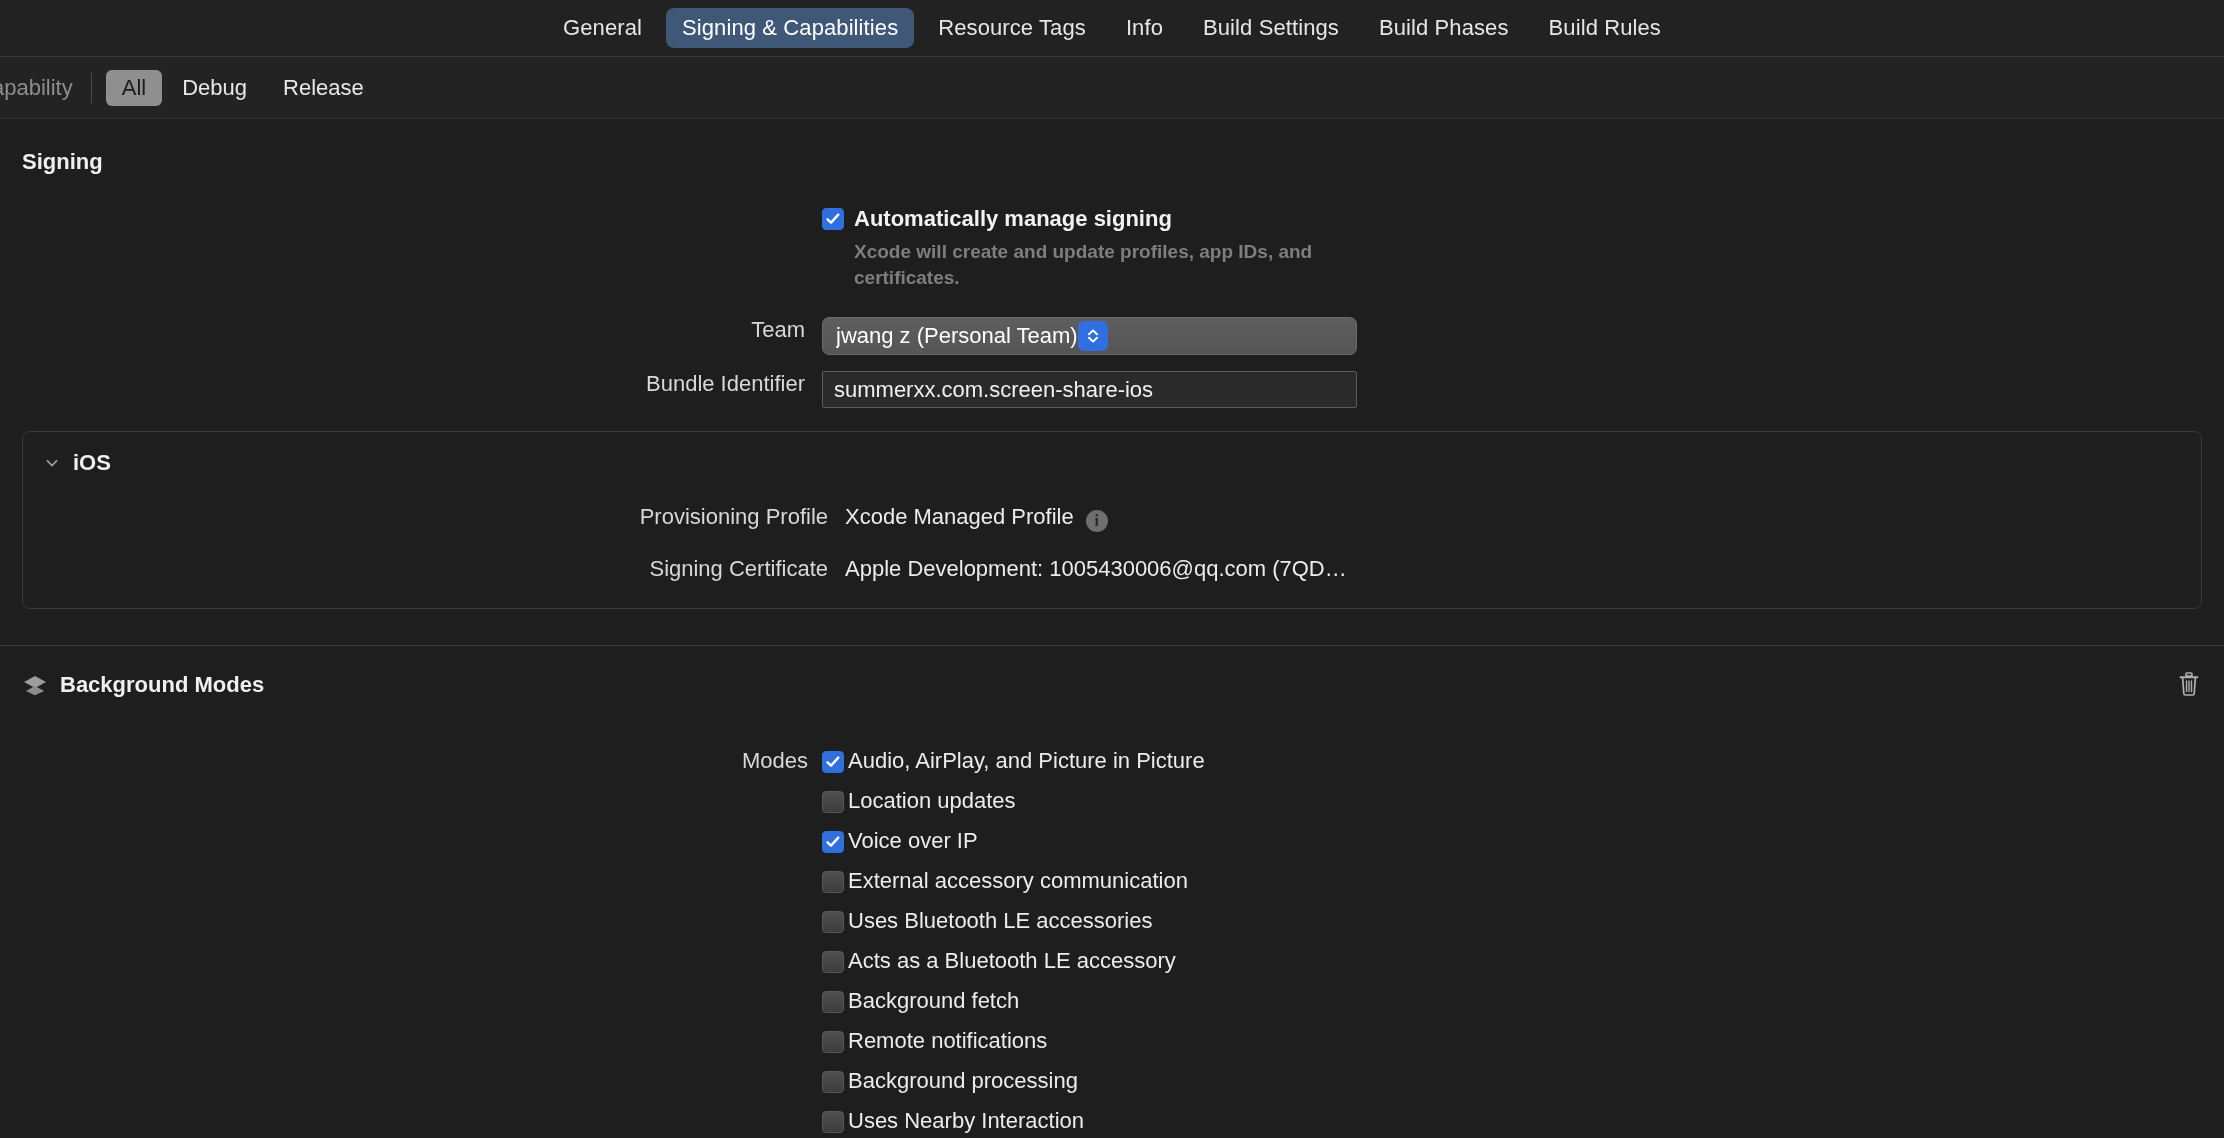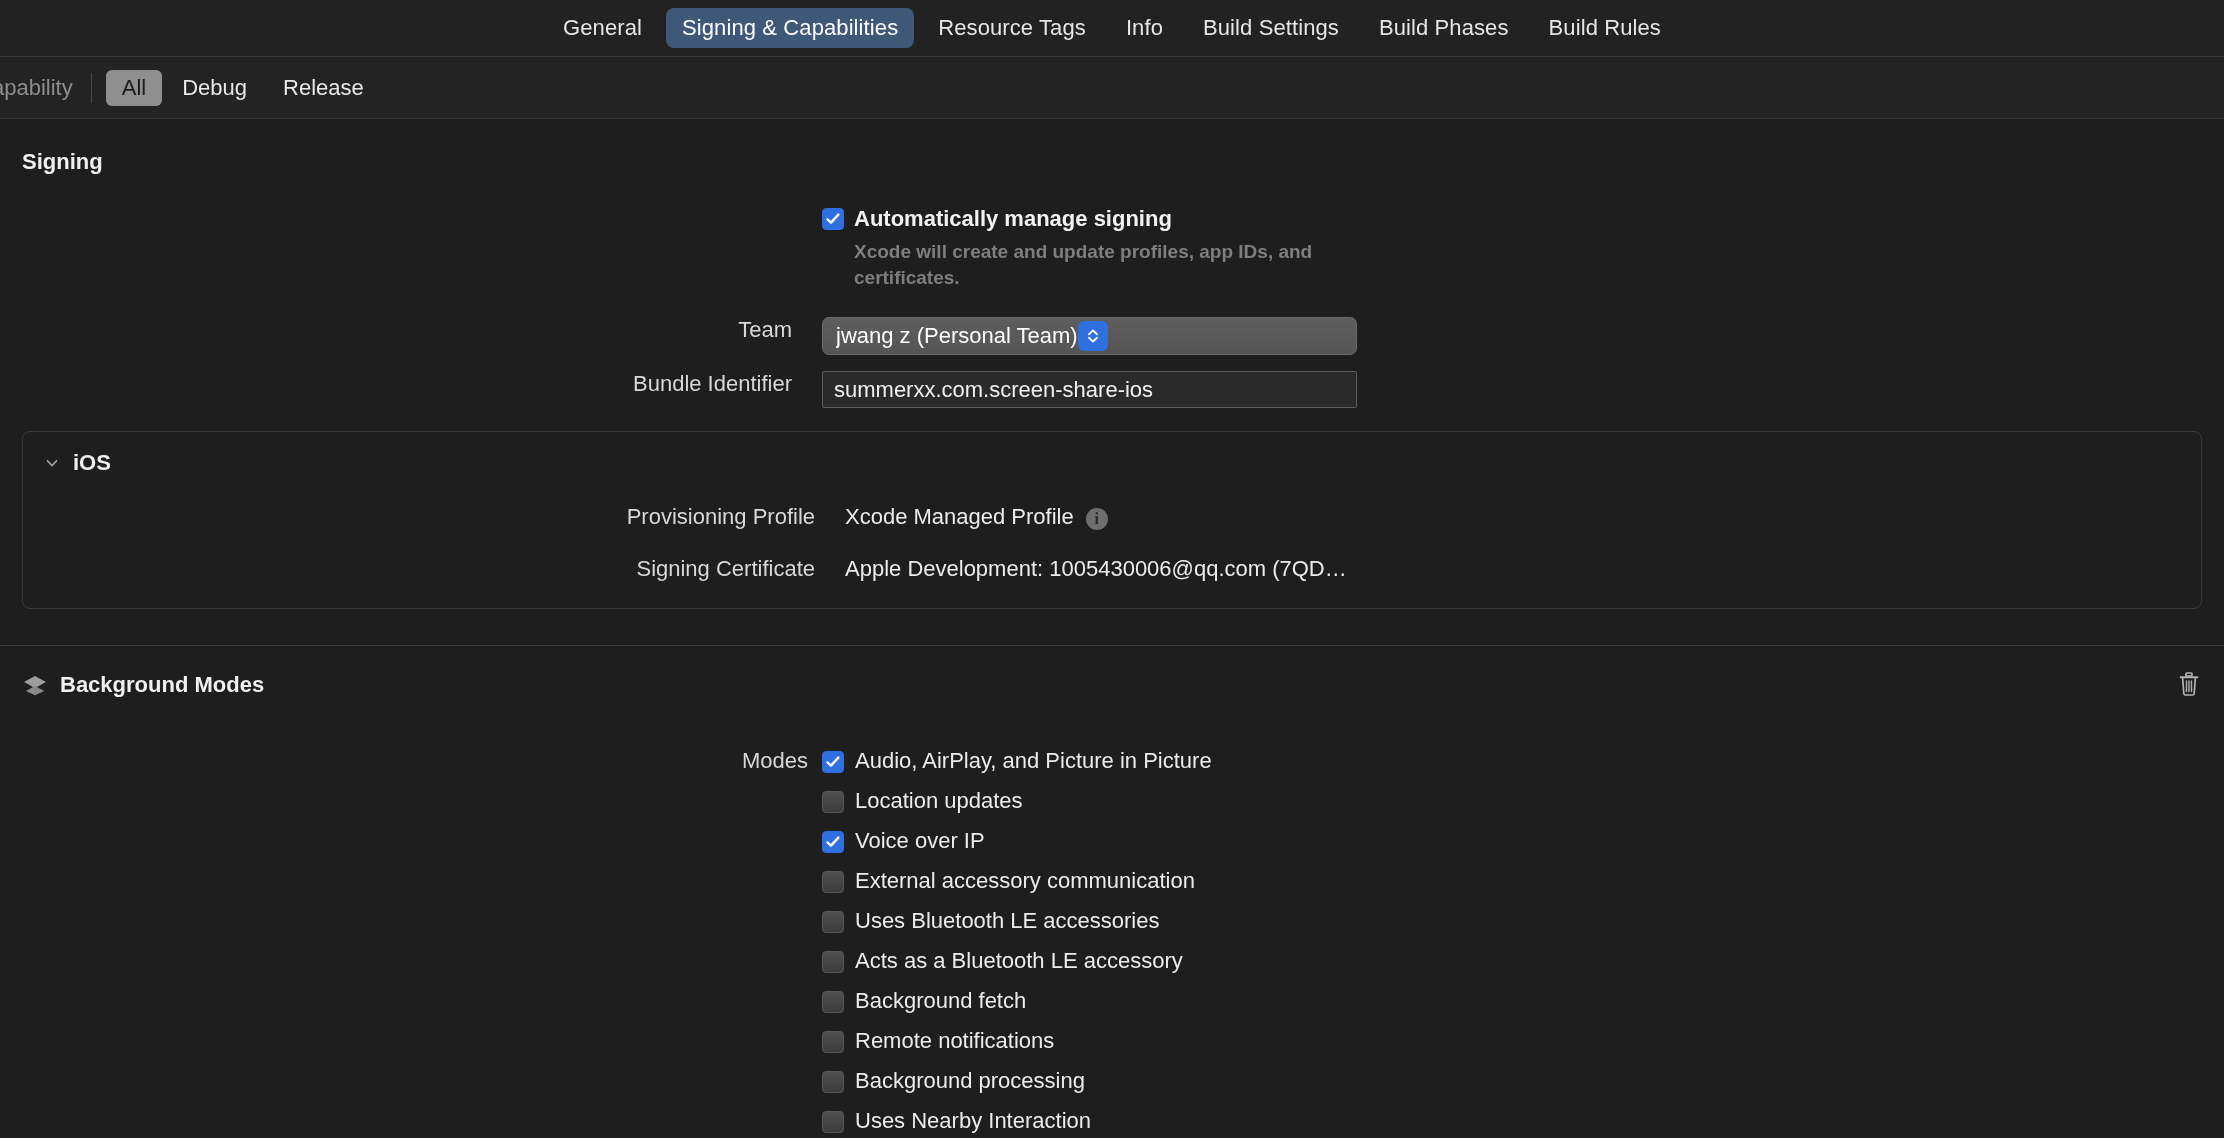--- a/index.html
+++ b/index.html
@@ -95,21 +95,21 @@
 
   
   .row {
     display: flex;
     align-items: flex-start;
     margin-bottom: 0;
   }
   .row-label {
     width: 822px;
     text-align: right;
-    padding-right: 30px;
+    padding-right: 17px;
     font-size: 22px;
     color: #d8d8d8;
     flex: 0 0 822px;
     white-space: nowrap;
   }
   .row-field { flex: 1 1 auto; }
 
   
   .cb {
     width: 22px;
@@ -262,21 +262,21 @@
   .modes-wrap { display: flex; margin-top: 48px; }
   .modes-label {
     width: 822px;
     flex: 0 0 822px;
     text-align: right;
     padding-right: 14px;
     font-size: 22px;
     color: #d8d8d8;
   }
   .modes-list { display: flex; flex-direction: column; gap: 14px; }
-  .mode-item { display: flex; align-items: flex-start; gap: 11px; }
+  .mode-item { display: flex; align-items: flex-start; gap: 4px; }
   .mode-label {
     font-size: 22px;
     color: #ececec;
     line-height: 26px;
     white-space: nowrap;
   }
 </style>
 </head>
 <body>
 
@@ -350,21 +350,21 @@
       <span class="chev">
         <svg width="18" height="18" viewBox="0 0 18 18">
           <path d="M4.5 6.8 L9 11.6 L13.5 6.8" stroke="#9a9a9a" stroke-width="1.8" fill="none" stroke-linecap="round" stroke-linejoin="round"></path>
         </svg>
       </span>
       <span class="group-title">iOS</span>
     </div>
 
     <div class="row" style="margin-bottom:26px;">
       <div class="row-label">Provisioning Profile</div>
-      <div class="row-field" style="display:flex;align-items:center;">
+      <div class="row-field" style="display:flex;align-items:flex-end;">
         <span class="value-text">Xcode Managed Profile</span>
         <span class="info-icon">i</span>
       </div>
     </div>
 
     <div class="row">
       <div class="row-label">Signing Certificate</div>
       <div class="row-field">
         <span class="value-text">Apple Development: 1005430006@qq.com (7QD…</span>
       </div>

